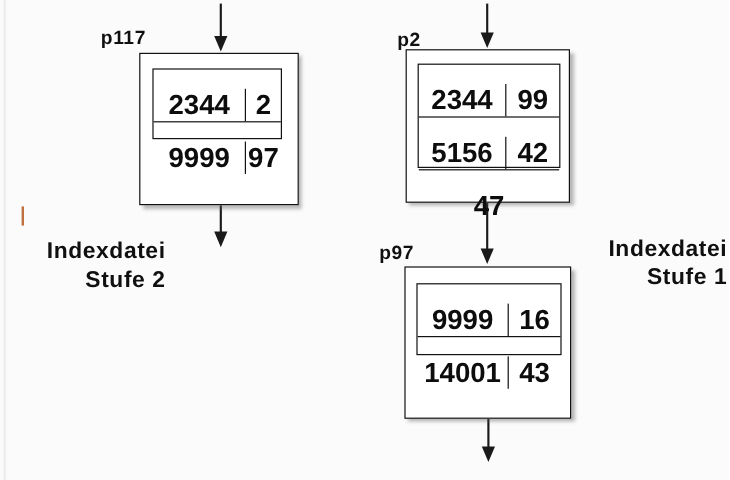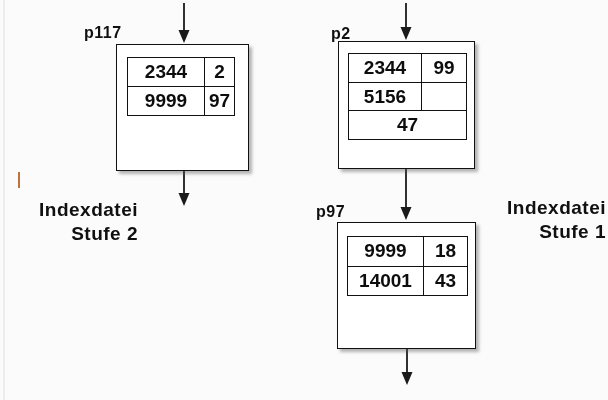--- a/index.html
+++ b/index.html
@@ -72,24 +72,25 @@
   .trow {
     flex: 1;
     display: flex;
     border-bottom: 1.7px solid #111111;
   }
   .trow:last-child { border-bottom: none; }
   .tcell {
     display: flex;
     align-items: center;
     justify-content: center;
-    font-size: 19px;
+    font-size: 23px;
     font-weight: bold;
     color: #0d0d0d;
     box-sizing: border-box;
+    margin-top: 16px;
   }
   .tcell-key { border-right: 1.7px solid #111111; }
   .ntable-p117 .tcell-key { width: 77px; }
   .ntable-p2   .tcell-key { width: 73px; }
   .ntable-p97  .tcell-key { width: 76px; }
   .tcell-ptr { flex: 1; }
 
   .side-label {
     position: absolute;
     text-align: right;
@@ -149,33 +150,34 @@
 
   <span class="node-label label-p2">p2</span>
   <div class="node-box box-p2">
     <div class="ntable ntable-p2">
         <div class="trow">
           <div class="tcell tcell-key">2344</div>
           <div class="tcell tcell-ptr">99</div>
         </div>
         <div class="trow">
           <div class="tcell tcell-key">5156</div>
+          <div class="tcell tcell-ptr">42</div>
         </div>
         <div class="trow">
           <div class="tcell tcell-ptr">47</div>
         </div>
       </div>
   </div>
 
   <span class="node-label label-p97">p97</span>
   <div class="node-box box-p97">
     <div class="ntable ntable-p97">
         <div class="trow">
           <div class="tcell tcell-key">9999</div>
-          <div class="tcell tcell-ptr">18</div>
+          <div class="tcell tcell-ptr">16</div>
         </div>
         <div class="trow">
           <div class="tcell tcell-key">14001</div>
           <div class="tcell tcell-ptr">43</div>
         </div>
       </div>
   </div>
 
   <div class="side-label side-left">
     <div>Indexdatei</div>

